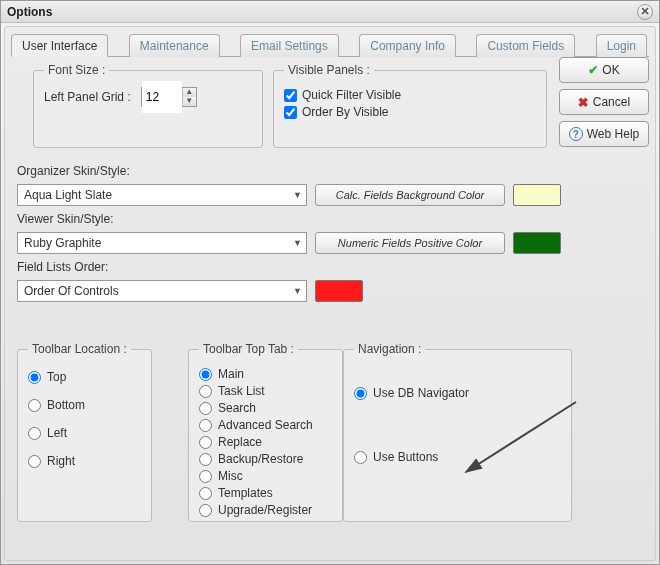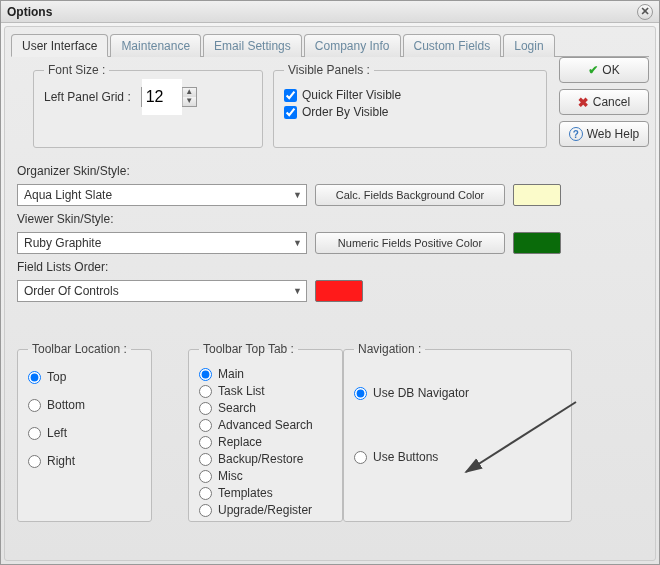--- a/index.html
+++ b/index.html
@@ -43,20 +43,21 @@
     padding: 6px;
     background: linear-gradient(#ececec,#e3e3e3);
     border: 1px solid #ccc;
     margin: 3px;
     border-radius: 3px;
   }
   .tabbar {
     display: flex;
     border-bottom: 1px solid #aaa;
     height: 24px;
+    justify-content: space-between;
   }
   .tab {
     padding: 4px 10px;
     border: 1px solid #aaa;
     border-bottom: none;
     background: linear-gradient(#f8f8f8,#e4e4e4);
     color: #6b8aa0;
     margin-right: 2px;
     border-top-left-radius: 4px;
     border-top-right-radius: 4px;
@@ -126,21 +127,21 @@
   }
   .fontsize-fs { width: 235px; height: 85px; margin-left: 16px;}
   .visiblepanels-fs { width: 280px; height: 85px;}
   .lbl { color:#333; }
   .spin {
     display: inline-flex; align-items:center;
     border: 1px solid #999; background:#fff; height:20px;
   }
   .spin input {
     width: 40px; border:none; padding: 9px 4px;
-    font-size:16px; outline:none;
+    font-size:12px; outline:none;
   }
   .spin .arrows {
     display:flex; flex-direction:column; width:14px;
     border-left:1px solid #bbb;
   }
   .spin .arrows span {
     height:9px; font-size:8px; line-height:8px; text-align:center;
     background:linear-gradient(#f4f4f4,#ddd); cursor:pointer; color:#555;
   }
   .chk { display:flex; align-items:center; gap:5px; margin: 3px 0;}
@@ -163,20 +164,21 @@
   .dd .dd-arrow {
     font-size:9px; color:#555;
   }
   .colorbtn {
     height:22px; border:1px solid #999;
     background: linear-gradient(#fcfcfc,#e6e6e6);
     border-radius:3px;
     display:flex; align-items:center; justify-content:center;
     font-size:11px; padding: 0 6px; cursor:pointer;
     white-space: nowrap;
+    font-style: italic;
   }
   .swatch {
     width:48px; height:22px; border:1px solid #777; border-radius:2px;
   }
   .row3 {
     margin-top: 40px;
     display:flex;
     width: 555px;
   }
   .toolbar-loc-fs { width: 135px; height: 180px;}

